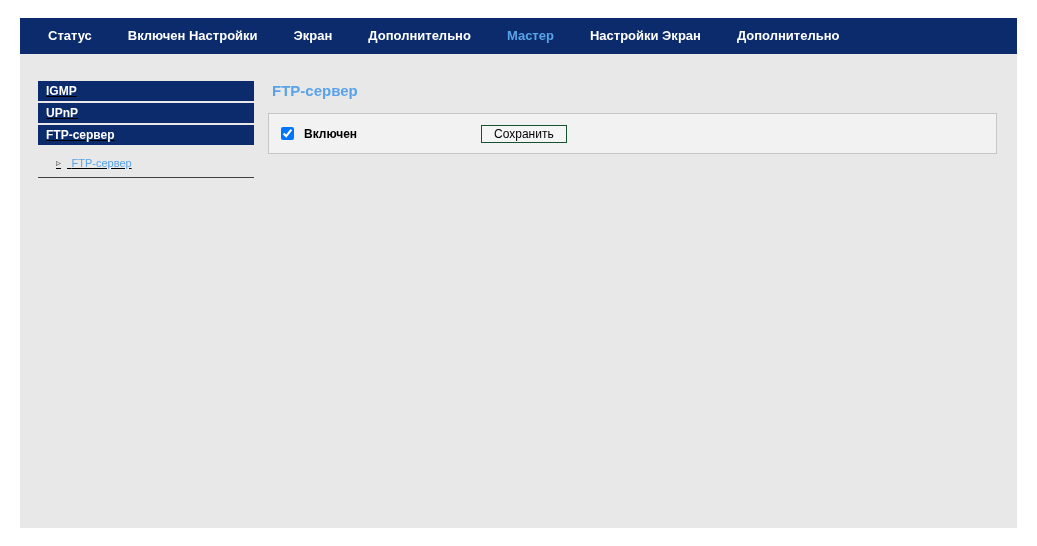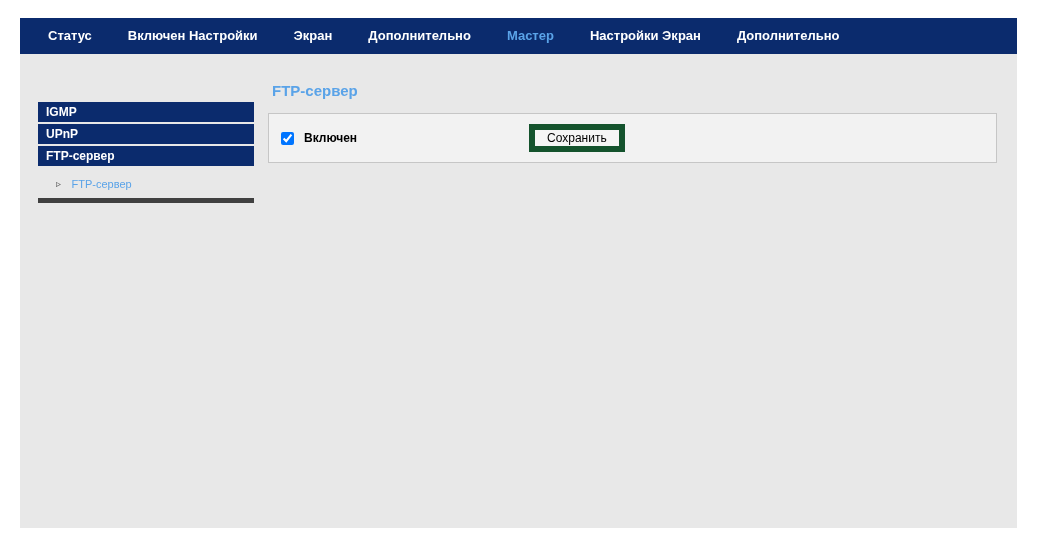--- a/index.html
+++ b/index.html
@@ -38,35 +38,36 @@
     .topnav-item.active {
       color: #5aa3e8;
     }
     
     .body-wrap {
       display: flex;
       height: calc(100% - 36px);
     }
     .sidebar {
       width: 238px;
-      padding: 48px 0 0 18px;
+      padding: 27px 0 0 18px;
+      text-decoration: underline;
     }
     .side-head {
       background: #0b2b6d;
       color: #fff;
       font-size: 12px;
       font-weight: bold;
       padding: 3px 8px;
       margin-bottom: 2px;
       cursor: pointer;
       width: 216px;
     }
     .side-sub {
       padding: 6px 0 6px 18px;
-      border-bottom: 5px solid #404040;
+      border-bottom: 1px solid #404040;
       width: 216px;
     }
     .side-sub a {
       color: #5aa3e8;
       font-size: 11px;
       text-decoration: none;
       cursor: pointer;
     }
     .side-sub .bullet {
       color: #5a5a5a;
@@ -102,24 +103,23 @@
     }
     .chk-cell label {
       font-size: 12px;
       font-weight: bold;
       color: #000;
     }
     .btn-cell button {
       font-size: 12px;
       padding: 1px 12px;
       background: #f5f5f5;
-      border: 6px solid #14532d;
+      border: 1px solid #14532d;
       cursor: pointer;
       font-family: Arial, Helvetica, sans-serif;
-      margin-left: 48px;
     }
   </style>
 </head>
 <body>
 
 <div class="frame">
 
   <div class="topnav">
     <div class="topnav-item">Статус</div>
     <div class="topnav-item">Включен Настройки</div>

